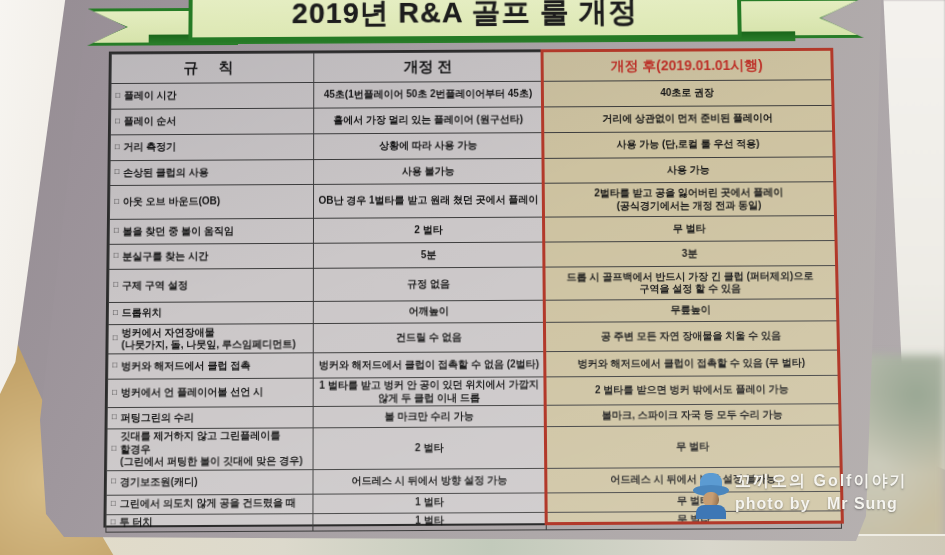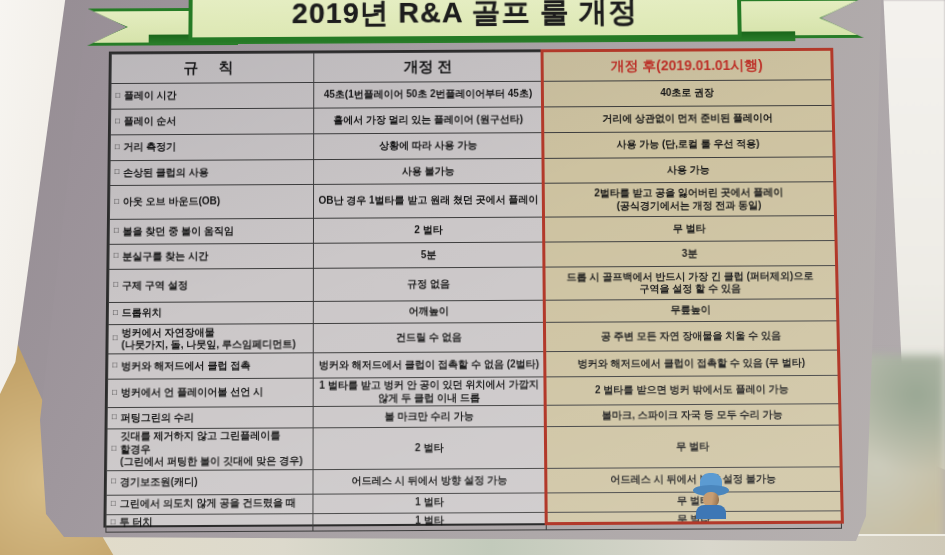--- a/index.html
+++ b/index.html
@@ -316,13 +316,17 @@
   </div>
 </div>
 
 <div id="watermark">
   <div id="wm-avatar">
     <div class="hat-crown"></div>
     <div class="hat-brim"></div>
     <div class="face"></div>
     <div class="bodyshape"></div>
   </div>
+  <div id="wm-text">
+    <div class="wm-line1">꼬끼오의 Golf이야기</div>
+    <div class="wm-line2">photo by   Mr Sung</div>
+  </div>
 </div>
 
 </body></html>

